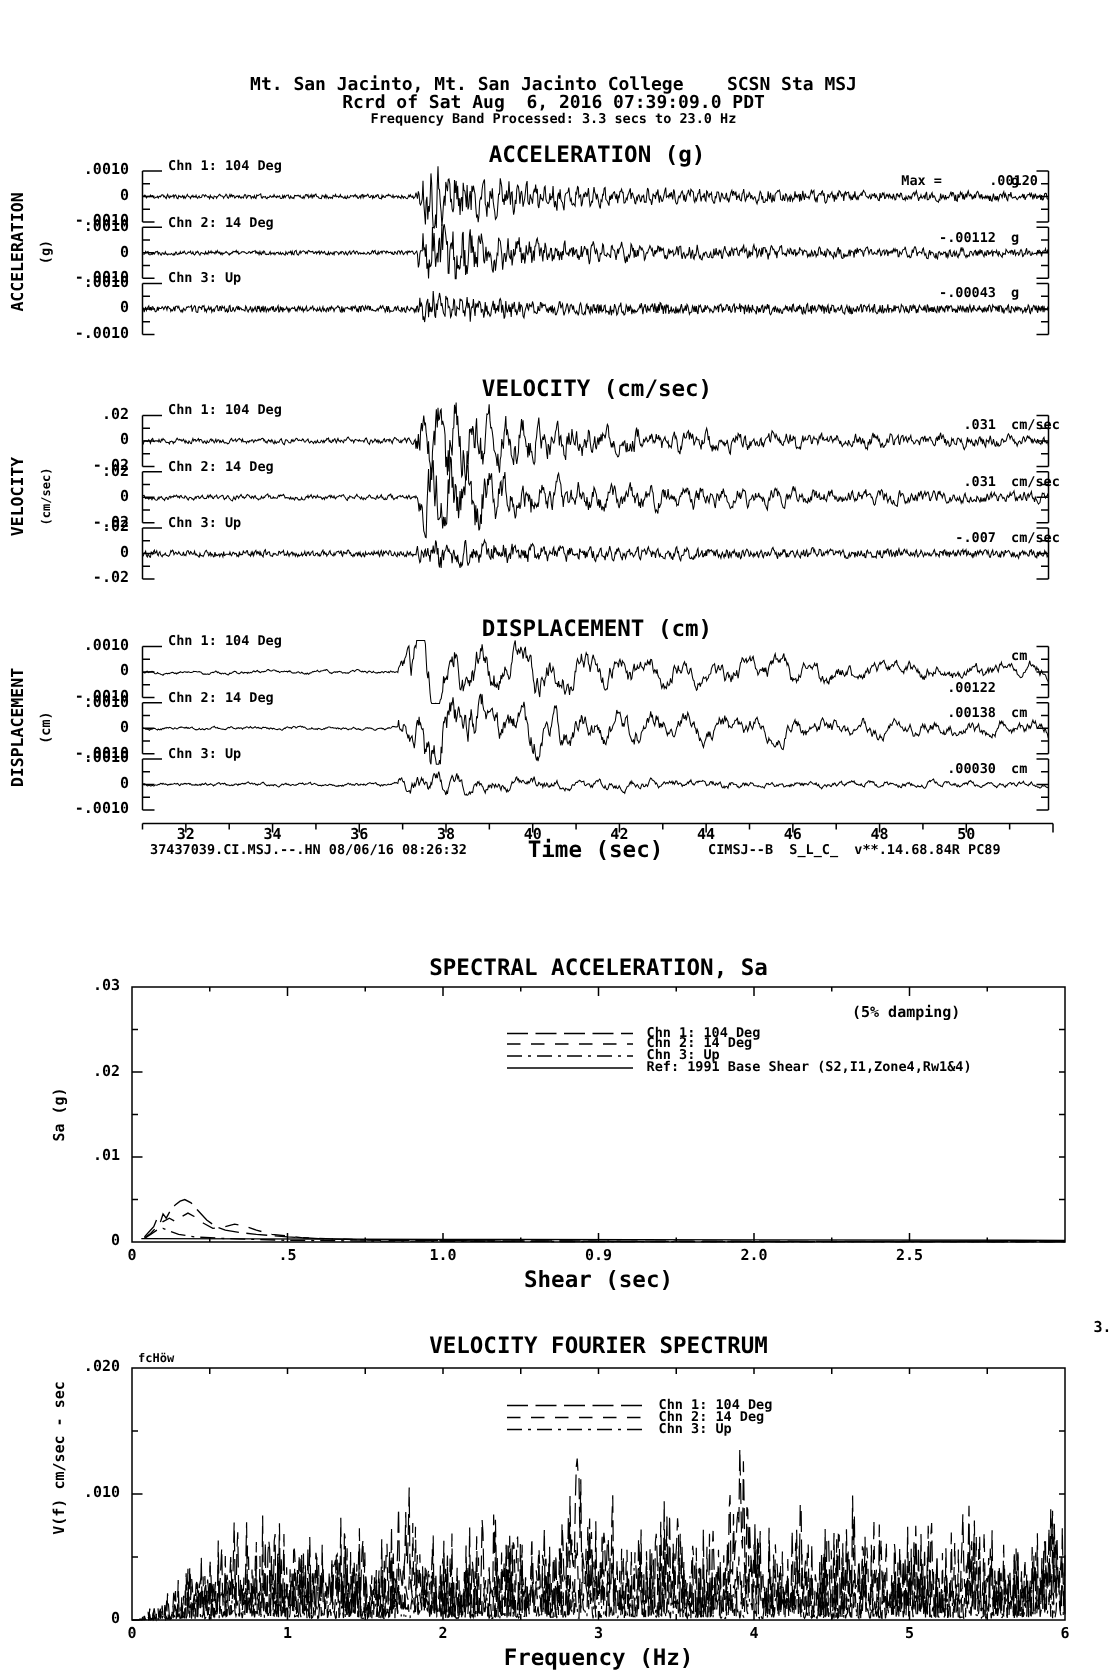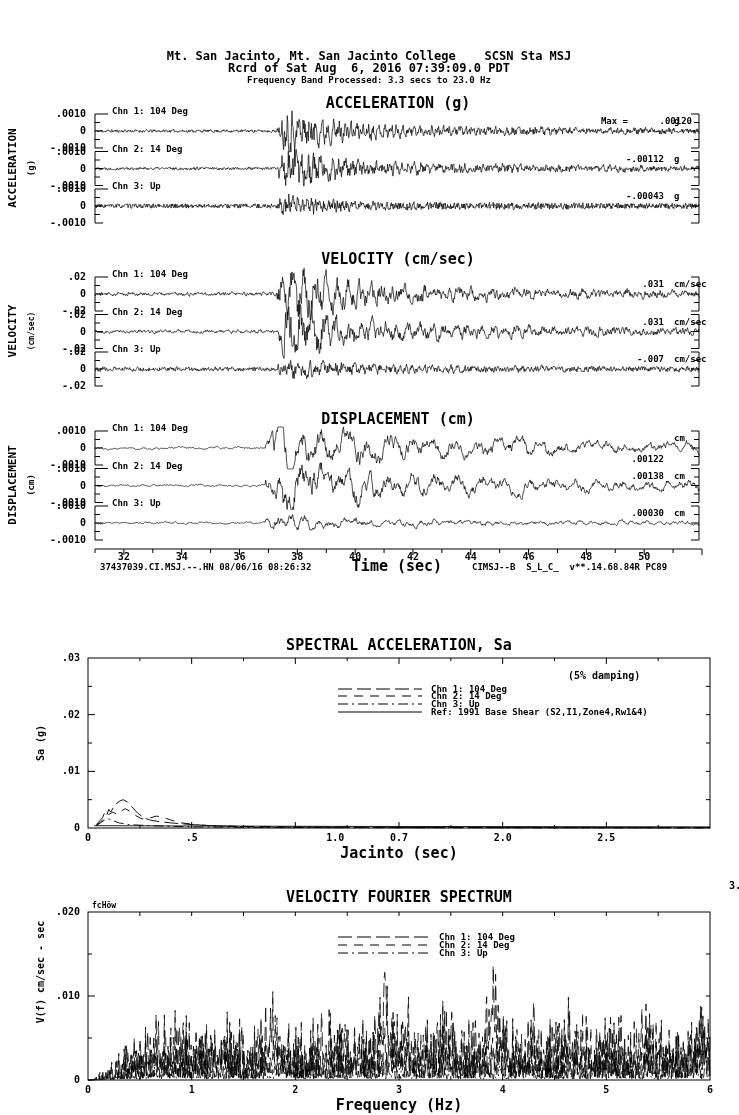--- a/index.html
+++ b/index.html
@@ -328,21 +328,21 @@
   <div class="t s9" style="left:100px;top:562px">37437039.CI.MSJ.--.HN 08/06/16 08:26:32</div>
   <div class="t s9" style="left:472px;top:562px">CIMSJ--B  S_L_C_  v**.14.68.84R PC89</div>
 
   <div class="t ctr s11" style="left:399px;top:637px">SPECTRAL ACCELERATION, Sa</div>
   <div class="t s10" style="left:568px;top:670px">(5% damping)</div>
   <div class="rot s10" style="left:40px;top:743px">Sa (g)</div>
   <div class="t s10 ra" style="left:24px;width:56px;top:652px">.03</div>
   <div class="t s10 ra" style="left:24px;width:56px;top:709px">.02</div>
   <div class="t s10 ra" style="left:24px;width:56px;top:765px">.01</div>
   <div class="t s10 ra" style="left:24px;width:56px;top:822px">0</div>
-  <div class="t ctr s11" style="left:399px;top:845px">Jacinto (sec)</div>
+  <div class="t ctr s11" style="left:399px;top:845px">Shear (sec)</div>
   <div class="legend" style="left:338px;top:685px">
     <div class="lrow">
       <svg class="ll longdash" width="84" height="8">
           <line x1="0" y1="4" x2="84" y2="4"></line>
         </svg>
       <span>Chn 1: 104 Deg</span>
       </div>
     <div class="lrow">
       <svg class="ll dash" width="84" height="8">
           <line x1="0" y1="4" x2="84" y2="4"></line>
@@ -397,22 +397,22 @@
       <div class="t s10 ctr" style="left: 239.524px; top: 551px;">36</div>
       <div class="t s10 ctr" style="left: 297.333px; top: 551px;">38</div>
       <div class="t s10 ctr" style="left: 355.143px; top: 551px;">40</div>
       <div class="t s10 ctr" style="left: 412.952px; top: 551px;">42</div>
       <div class="t s10 ctr" style="left: 470.762px; top: 551px;">44</div>
       <div class="t s10 ctr" style="left: 528.571px; top: 551px;">46</div>
       <div class="t s10 ctr" style="left: 586.381px; top: 551px;">48</div>
       <div class="t s10 ctr" style="left: 644.19px; top: 551px;">50</div>
       <div class="t s10 ctr" style="left: 88px; top: 832px;">0</div>
       <div class="t s10 ctr" style="left: 191.667px; top: 832px;">.5</div>
-      <div class="t s10 ctr" style="left: 295.333px; top: 832px; margin-left: 40px;">1.0</div>
-      <div class="t s10 ctr" style="left: 399px; top: 832px;">0.7</div>
+      <div class="t s10 ctr" style="left: 295.333px; top: 832px;">1.0</div>
+      <div class="t s10 ctr" style="left: 399px; top: 832px;">0.9</div>
       <div class="t s10 ctr" style="left: 502.667px; top: 832px;">2.0</div>
       <div class="t s10 ctr" style="left: 606.333px; top: 832px;">2.5</div>
       <div class="t s10 ctr" style="left: 738px; top: 832px; margin-top: 48px;">3.0</div>
       <div class="t s10 ctr" style="left: 88px; top: 1084px;">0</div>
       <div class="t s10 ctr" style="left: 191.667px; top: 1084px;">1</div>
       <div class="t s10 ctr" style="left: 295.333px; top: 1084px;">2</div>
       <div class="t s10 ctr" style="left: 399px; top: 1084px;">3</div>
       <div class="t s10 ctr" style="left: 502.667px; top: 1084px;">4</div>
       <div class="t s10 ctr" style="left: 606.333px; top: 1084px;">5</div>
       <div class="t s10 ctr" style="left: 710px; top: 1084px;">6</div>

